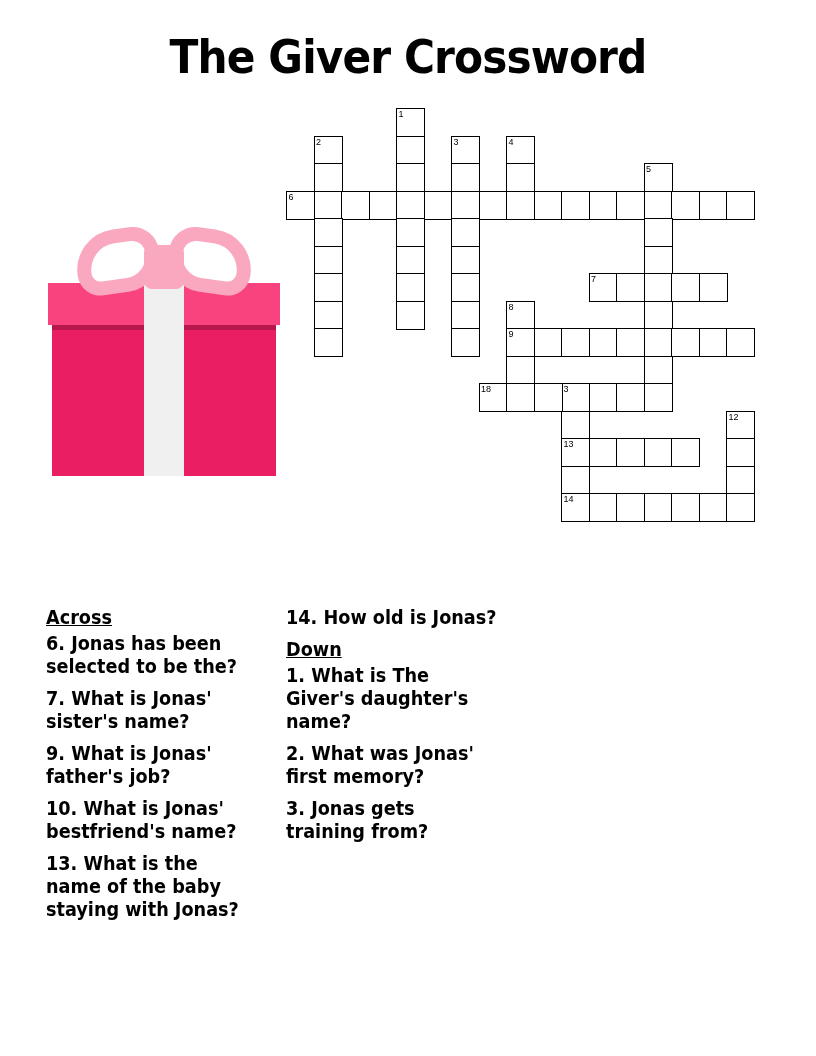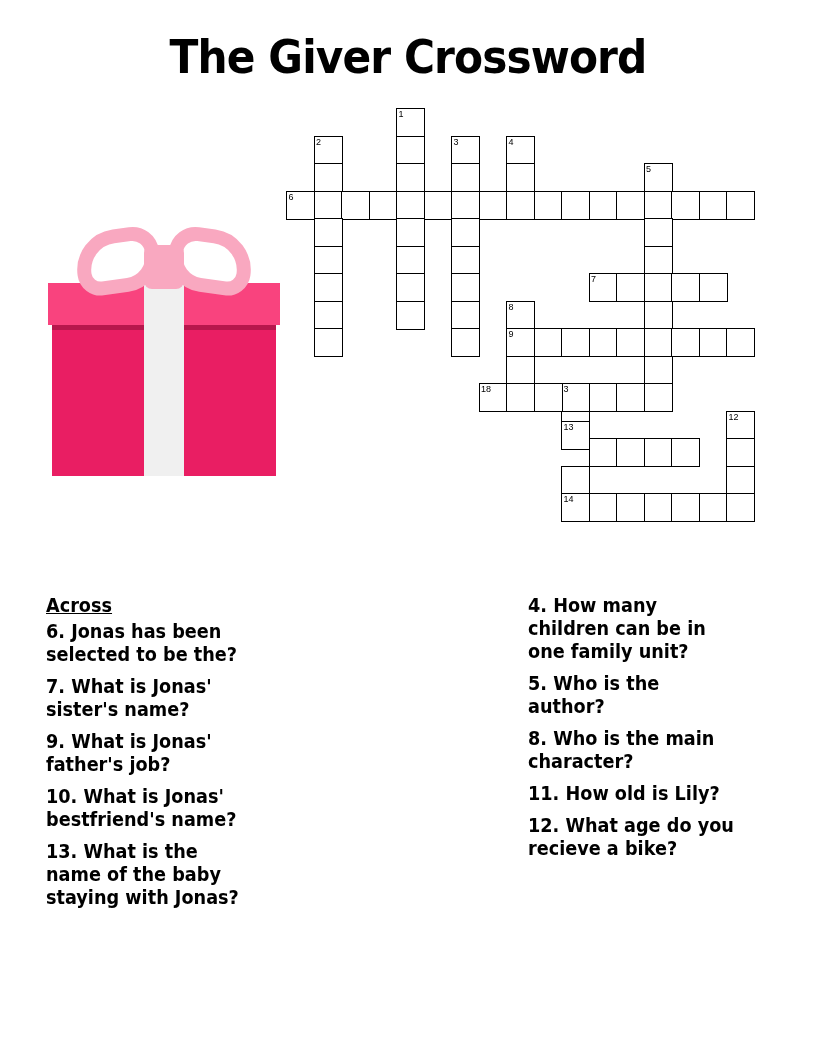--- a/index.html
+++ b/index.html
@@ -137,21 +137,21 @@
   
   #clues {
     position: absolute;
     left: 46px;
     top: 594px;
     width: 736px;
     height: 370px;
   }
   .clue-col {
     position: absolute;
-    top: 0;
+    top: 12px;
     width: 228px;
   }
   #clue-col-1 { left: 0px; }
   #clue-col-2 { left: 240px; }
   #clue-col-3 { left: 482px; }
 
   .clue-heading {
     font-family: "DejaVu Sans", sans-serif;
     font-weight: bold;
     font-size: 19px;
@@ -277,21 +277,21 @@
         <span class="num">3</span>
       </div>
       <div class="cell" style="left: 302.5px; top: 275px;"></div>
       <div class="cell" style="left: 330px; top: 275px;"></div>
       <div class="cell" style="left: 247.5px; top: 275px;"></div>
       <div class="cell" style="left: 357.5px; top: 275px;"></div>
       <div class="cell" style="left: 275px; top: 302.5px;"></div>
       <div class="cell" style="left: 440px; top: 302.5px; text-decoration: underline;">
         <span class="num">12</span>
       </div>
-      <div class="cell" style="left: 275px; top: 313px;">
+      <div class="cell" style="left: 275px; top: 330px;">
         <span class="num">13</span>
       </div>
       <div class="cell" style="left: 302.5px; top: 330px;"></div>
       <div class="cell" style="left: 330px; top: 330px;"></div>
       <div class="cell" style="left: 357.5px; top: 330px;"></div>
       <div class="cell" style="left: 385px; top: 330px;"></div>
       <div class="cell" style="left: 440px; top: 330px;"></div>
       <div class="cell" style="left: 275px; top: 357.5px;"></div>
       <div class="cell" style="left: 440px; top: 357.5px;"></div>
       <div class="cell" style="left: 275px; top: 385px;">
@@ -309,23 +309,23 @@
 
     <div class="clue-col" id="clue-col-1">
       <div class="clue-heading">Across</div>
       <div class="clue-item">6. Jonas has been selected to be the?</div>
       <div class="clue-item">7. What is Jonas' sister's name?</div>
       <div class="clue-item">9. What is Jonas' father's job?</div>
       <div class="clue-item">10. What is Jonas' bestfriend's name?</div>
       <div class="clue-item">13. What is the name of the baby staying with Jonas?</div>
     </div>
 
-
-    <div class="clue-col" id="clue-col-3">
-      <div class="clue-item">4. How many children can be in one family unit?</div>
-      <div class="clue-item">5. Who is the author?</div>
-      <div class="clue-item">8. Who is the main character?</div>
-      <div class="clue-item">11. How old is Lily?</div>
-      <div class="clue-item">12. What age do you recieve a bike?</div>
+    <div class="clue-col" id="clue-col-2">
+      <div class="clue-item">14. How old is Jonas?</div>
+      <div class="clue-heading">Down</div>
+      <div class="clue-item">1. What is The Giver's daughter's name?</div>
+      <div class="clue-item">2. What was Jonas' first memory?</div>
+      <div class="clue-item">3. Jonas gets training from?</div>
     </div>
+
 
   </div>
 </div>
 
 </body></html>

